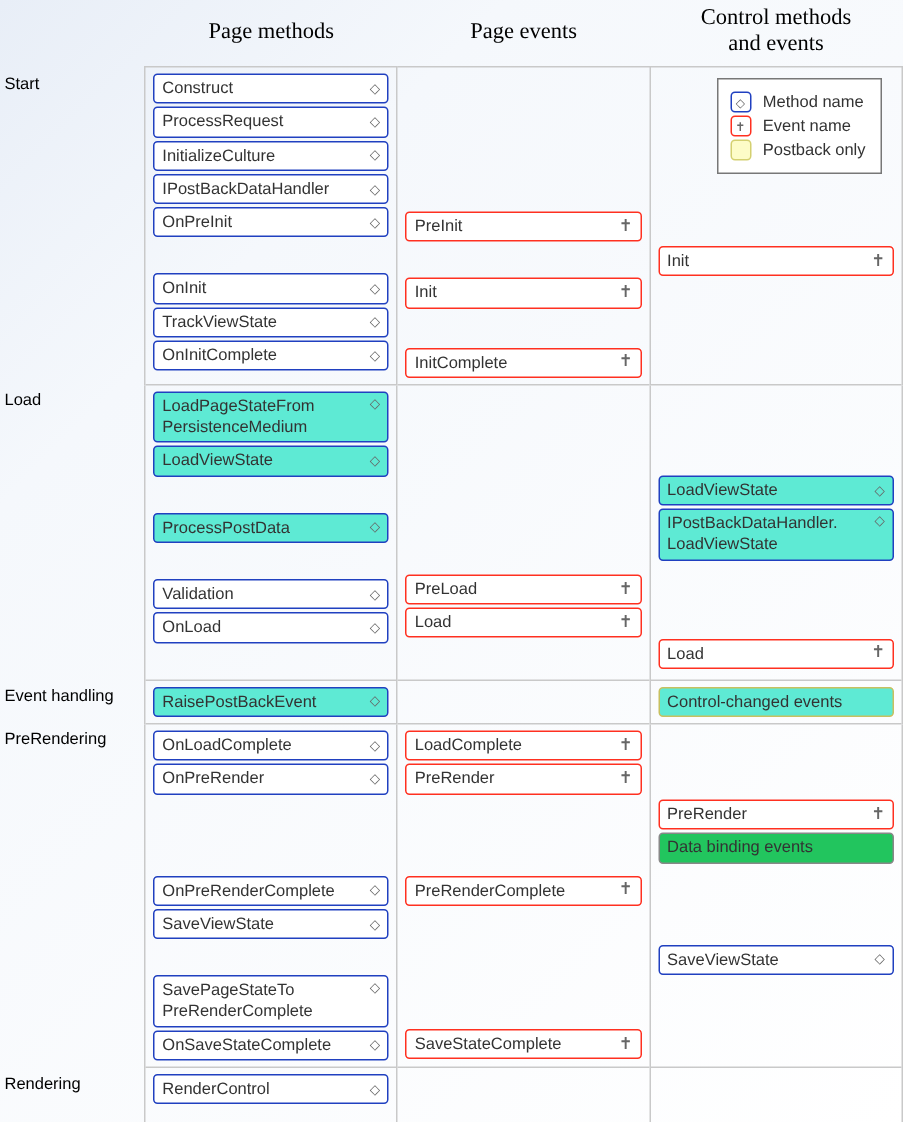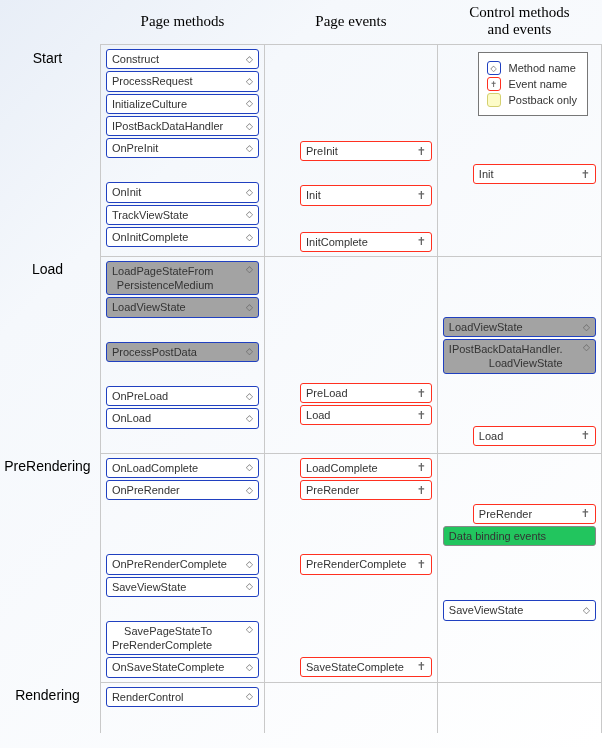--- a/index.html
+++ b/index.html
@@ -25,28 +25,27 @@
     color: #000;
     text-align: center;
     padding: 4px 2px 6px 2px;
     font-size: 15px;
     font-family: Liberation Serif, serif;
   }
 
   td {
     vertical-align: top;
     padding: 2px 3px;
-    text-align: right;
   }
 
   .phase-label {
-    text-align: center;
+    text-align: left;
     padding-right: 8px;
     padding-top: 5px;
-    font-size: 14px;
+    font-size: 11px;
     color: #000;
     width: 92px;
   }
 
   .col {
     width: 160px;
     border-left: 1px solid #c9c9c9;
     border-right: 1px solid #c9c9c9;
   }
   .col-last { border-right: 1px solid #c9c9c9; }
@@ -66,22 +65,22 @@
     margin: 2px 2px;
     min-height: 18px;
     font-size: 11px;
     line-height: 1.3;
     background: #fff;
   }
   .item.multi { align-items: flex-start; }
   .item.multi .glyph { margin-top: 1px; }
 
   .method { border-color: #2040c0; background: #fff; }
-  .event  { border-color: #ff3020; background: #fff; margin-left: 32px; }
-  .postback { background: #a3a3a3; }
+  .event  { border-color: #ff3020; background: #fff; }
+  .postback { background: #5eead4; }
   .misc   { border-color: #888; background: #22c55e; }
 
   .glyph {
     font-size: 9px;
     line-height: 1;
     color: #666;
     margin-left: 6px;
     flex: 0 0 auto;
   }
   .method .glyph::before { content: "◇"; }
@@ -223,21 +222,21 @@
             <span>LoadViewState</span>
             <span class="glyph"></span>
           </div>
       <div class="vspace2"></div>
       <div class="item method postback">
             <span>ProcessPostData</span>
             <span class="glyph"></span>
           </div>
       <div class="vspace2"></div>
       <div class="item method">
-            <span>OnPreLoad</span>
+            <span>Validation</span>
             <span class="glyph"></span>
           </div>
       <div class="item method">
             <span>OnLoad</span>
             <span class="glyph"></span>
           </div>
       <div class="vspace2"></div>
     </td>
     <td class="col">
       <div style="height:122px"></div>
@@ -262,20 +261,35 @@
             <span class="glyph"></span>
           </div>
       <div style="height:48px"></div>
       <div class="item event">
             <span>Load</span>
             <span class="glyph"></span>
           </div>
     </td>
   </tr>
 
+  <tr class="section-border">
+    <td class="phase-label">Event handling</td>
+    <td class="col">
+      <div class="item method postback">
+            <span>RaisePostBackEvent</span>
+            <span class="glyph"></span>
+          </div>
+    </td>
+    <td class="col"></td>
+    <td class="col col-last">
+      <div class="item event postback" style="border-color:#c8c060">
+            <span>Control-changed events</span>
+          </div>
+    </td>
+  </tr>
 
 
   <tr class="section-border">
     <td class="phase-label">PreRendering</td>
     <td class="col">
       <div class="item method">
             <span>OnLoadComplete</span>
             <span class="glyph"></span>
           </div>
       <div class="item method">

